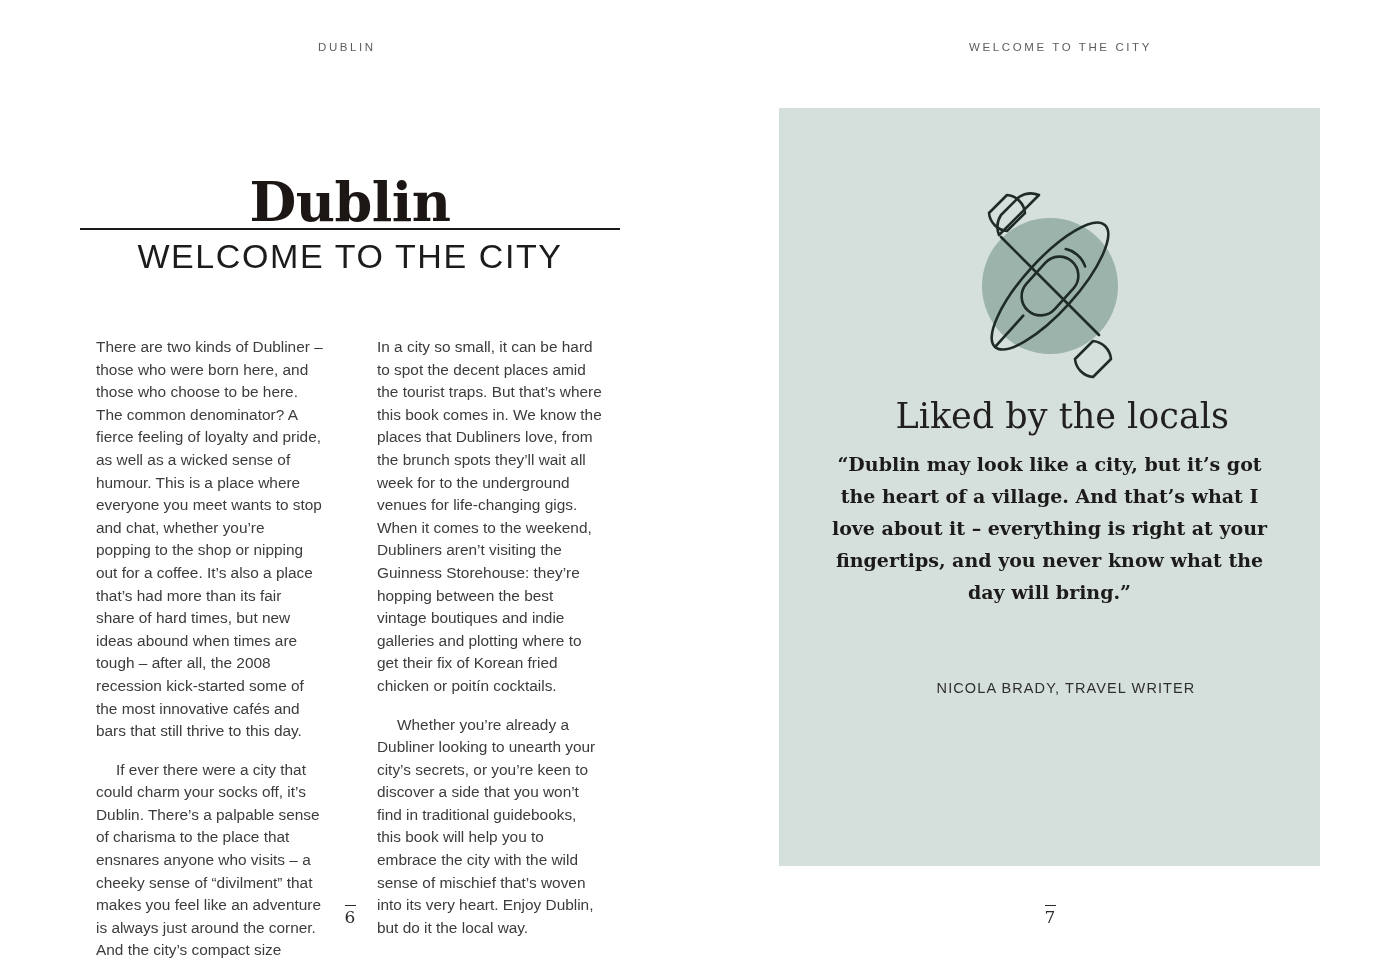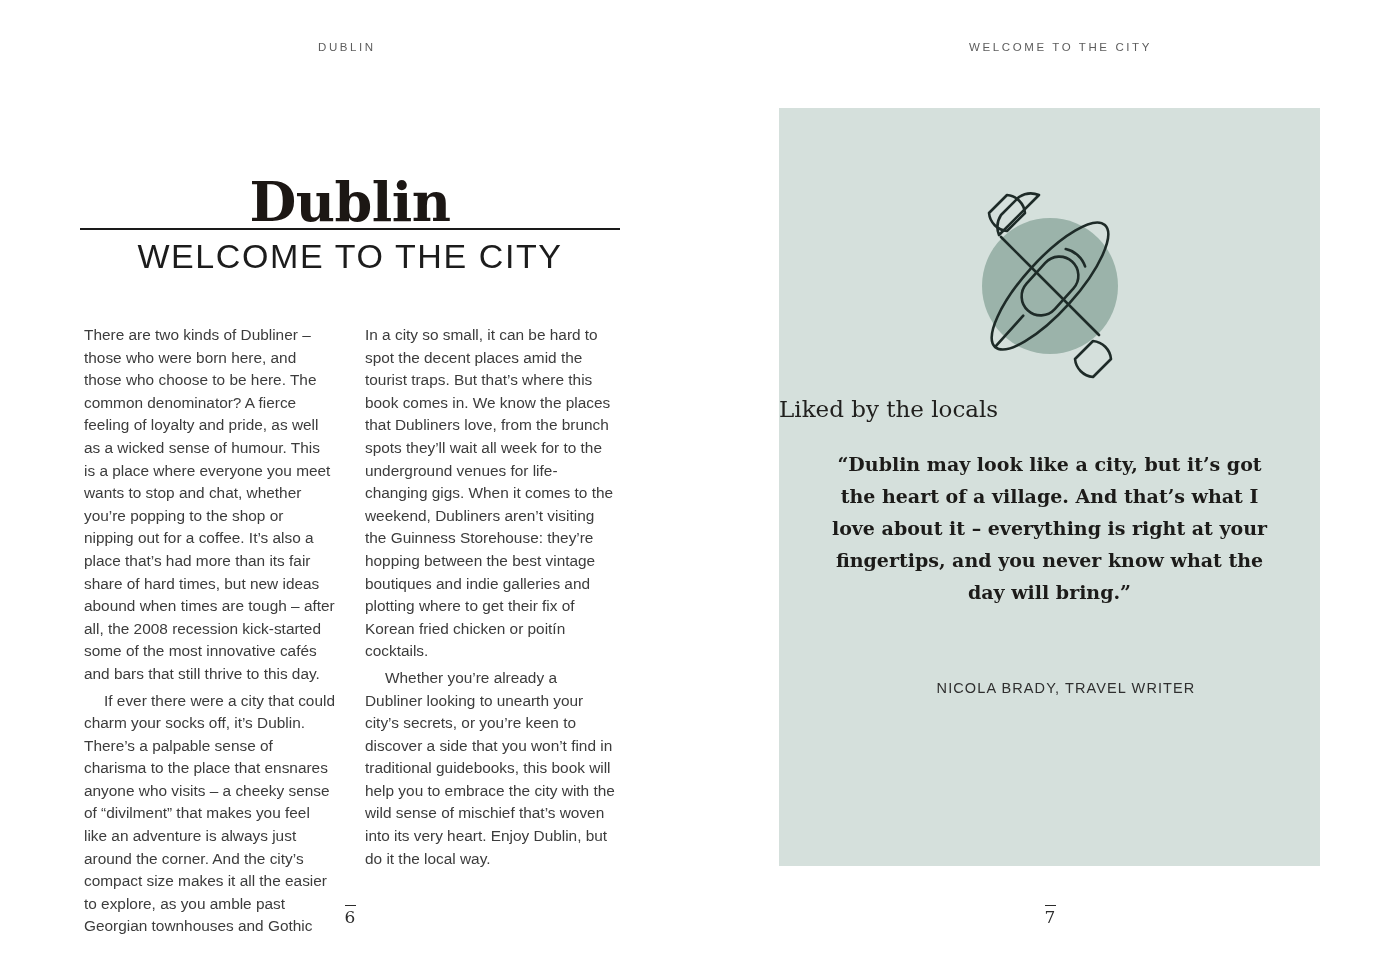--- a/index.html
+++ b/index.html
@@ -82,21 +82,21 @@
     left: 80px;
     top: 320px;
     width: 540px;
     display: flex;
     gap: 22px;
   }
   .body-column {
     width: 259px;
   }
   .body-para {
-    margin: 4px;
+    margin: 16px;
     font-family: "Liberation Sans", sans-serif;
     font-size: 15.4px;
     line-height: 22.6px;
     color: #3c3c3c;
     text-align: left;
   }
   .body-para + .body-para {
     text-indent: 20px;
   }
 
@@ -117,24 +117,24 @@
     top: 83px;
     width: 210px;
     height: 190px;
   }
 
   #quote-heading {
     position: absolute;
     left: 0;
     top: 288px;
     width: 450px;
-    text-align: left;
+    text-align: right;
     font-family: "DejaVu Serif", "Liberation Serif", serif;
     font-weight: 400;
-    font-size: 23px;
+    font-size: 35px;
     color: #21201e;
   }
 
   #quote-text {
     position: absolute;
     left: 45px;
     top: 340px;
     width: 451px;
     text-align: center;
     font-family: "DejaVu Serif", "Liberation Serif", serif;

